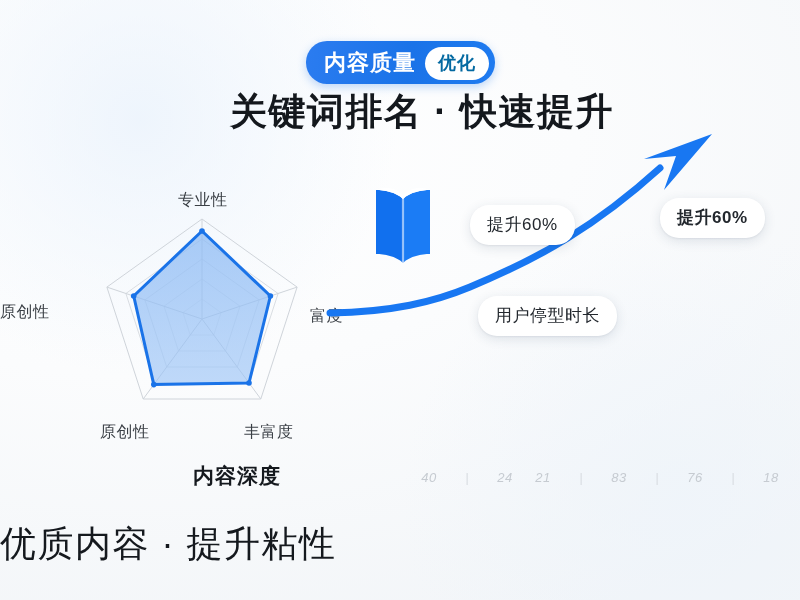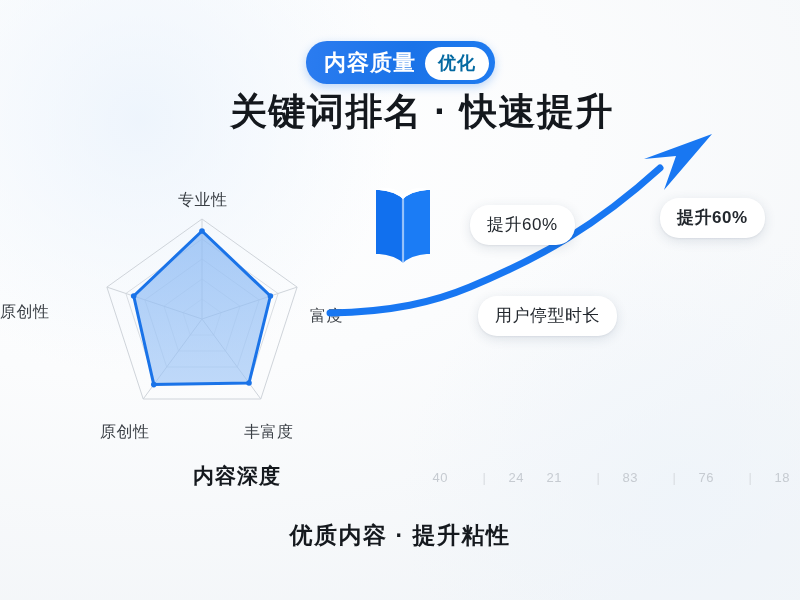--- a/index.html
+++ b/index.html
@@ -83,23 +83,23 @@
     font-weight: 700;
     color: #14181d;
     letter-spacing: 1.5px;
     line-height: 1.2;
     margin-left: 44px;
   }
   .bottom-title {
     position: absolute;
     left: 0; right: 0;
     top: 520px;
-    text-align: center;
-    font-size: 23px;
-    font-weight: 700;
+    text-align: left;
+    font-size: 36px;
+    font-weight: 400;
     color: #15191e;
     letter-spacing: 1.5px;
   }
 
   
   .radar-wrap {
     position: absolute;
     left: 52px;
     top: 214px;
     width: 300px;
@@ -178,21 +178,21 @@
   }
   .axis-tick-num {
     font-size: 13px;
     color: #c6cbd1;
     letter-spacing: .5px;
   }
   .axis-tick-mark {
     font-size: 13px;
     color: #d8dce1;
   }
-  .axis-strip > * { flex: 1 1 0; text-align: right; }
+  .axis-strip > * { flex: 1 1 0; text-align: center; font-style: italic; }
 </style>
 </head>
 <body>
 
 <div id="canvas">
 
   <div class="tint-a"></div>
   <div class="tint-b"></div>
 
   <div class="badge">

